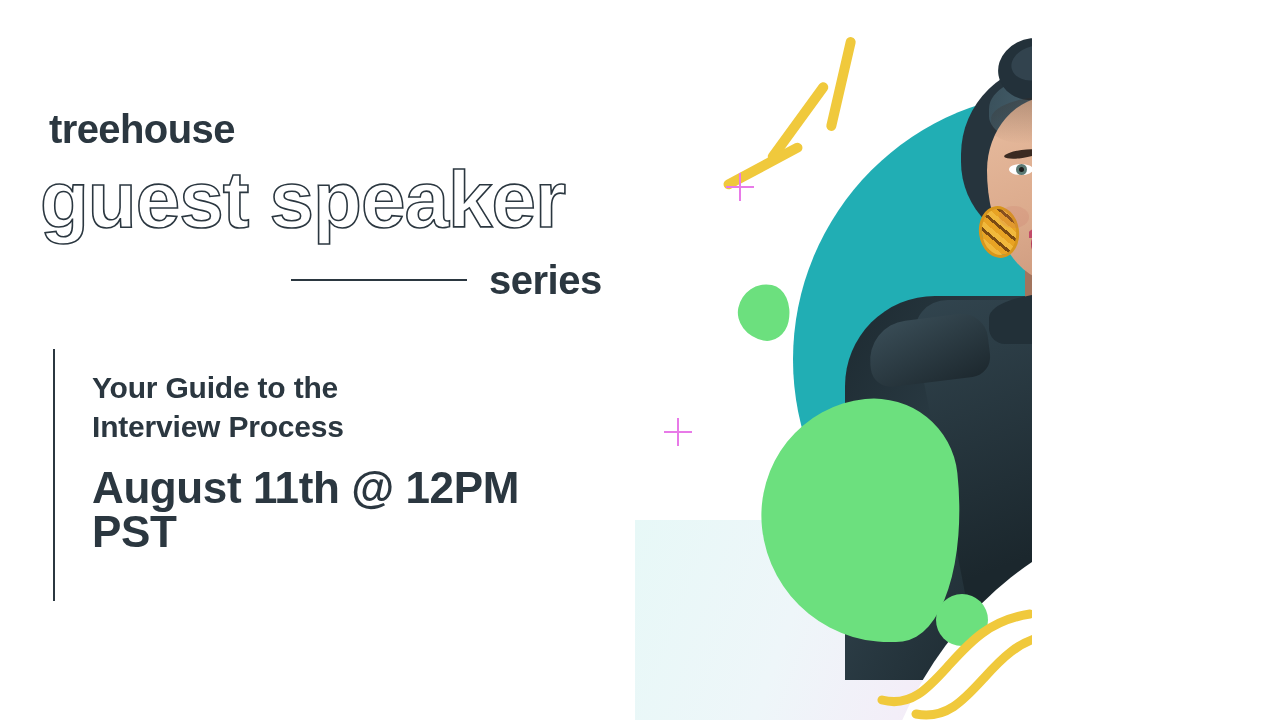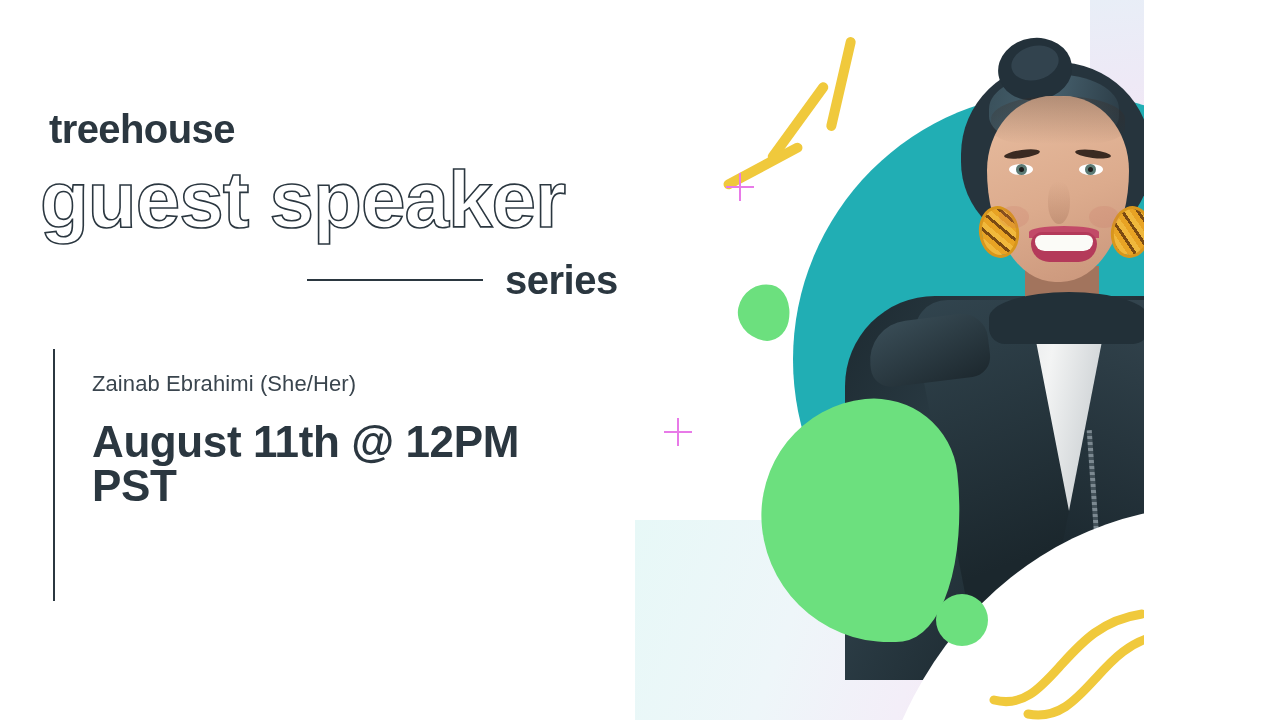--- a/index.html
+++ b/index.html
@@ -2,21 +2,21 @@
 <html><head>
 <meta charset="utf-8">
 <style>
   html,body{margin:0;padding:0;}
   body{
     width:1280px;height:720px;overflow:hidden;
     background:#ffffff;
     font-family:"Liberation Sans", sans-serif;
     position:relative;
   }
-  .stage{position:absolute;inset:0;width:1144px;height:720px;overflow:hidden;background:#fff;}
+  .stage{position:absolute;inset:0;width:1032px;height:720px;overflow:hidden;background:#fff;}
 
   
   .panel-topright{
     position:absolute;left:1090px;top:0;width:190px;height:230px;
     background:linear-gradient(175deg,#e8eef7 0%,#eee9f6 35%,#f6e6f3 70%,#fae3f2 100%);
   }
   .panel-bottom{
     position:absolute;left:635px;top:520px;width:430px;height:200px;
     background:linear-gradient(110deg,#e7f8f7 0%,#eef6f9 38%,#f3eef8 66%,#fae2f3 100%);
   }
@@ -218,21 +218,21 @@
   }
   .headline-outline{
     position:absolute;left:40px;top:160px;
     font-size:80px;font-weight:700;letter-spacing:-1px;line-height:1;
     color:transparent;
     -webkit-text-stroke:1.6px #2b3740;
     white-space:nowrap;
     text-align:right;
   }
   .series-row{
-    position:absolute;left:307px;top:252px;width:316px;height:56px;
+    position:absolute;left:291px;top:252px;width:316px;height:56px;
     display:flex;align-items:center;gap:22px;
   }
   .series-rule{flex:0 0 176px;height:1.6px;background:#2b3740;}
   .series-word{
     font-size:40px;font-weight:700;color:#2b3740;letter-spacing:-.5px;line-height:1;
   }
 
   .left-rule{
     position:absolute;left:53px;top:349px;width:1.6px;height:252px;background:#2b3740;
   }
@@ -327,17 +327,18 @@
   <div class="headline-outline">guest speaker</div>
 
   <div class="series-row">
     <div class="series-rule"></div>
     <div class="series-word">series</div>
   </div>
 
   <div class="left-rule"></div>
 
   <div class="info">
-    <p class="info-sub">Zainab Ebrahimi (She/Her)</p>
+    <p class="info-title">Your Guide to the
+Interview Process</p>
     <div class="info-date">August 11th @ 12PM PST</div>
   </div>
 
 </div>
 
 </body></html>

